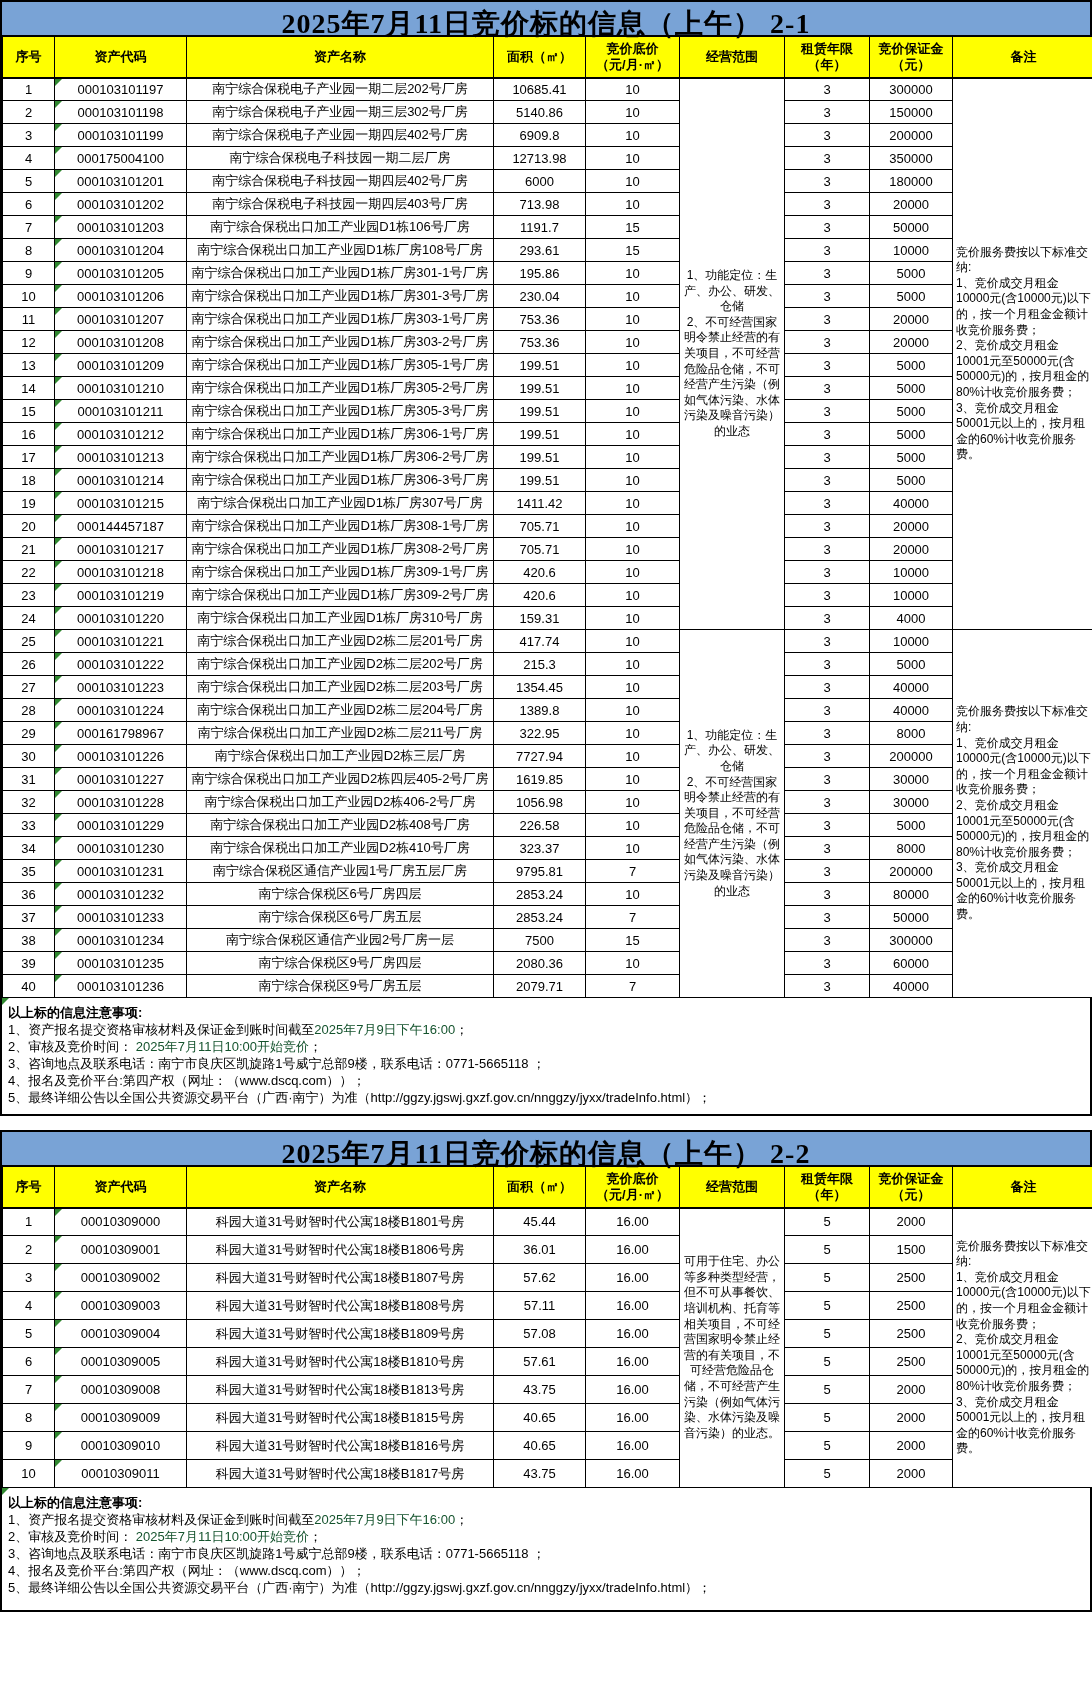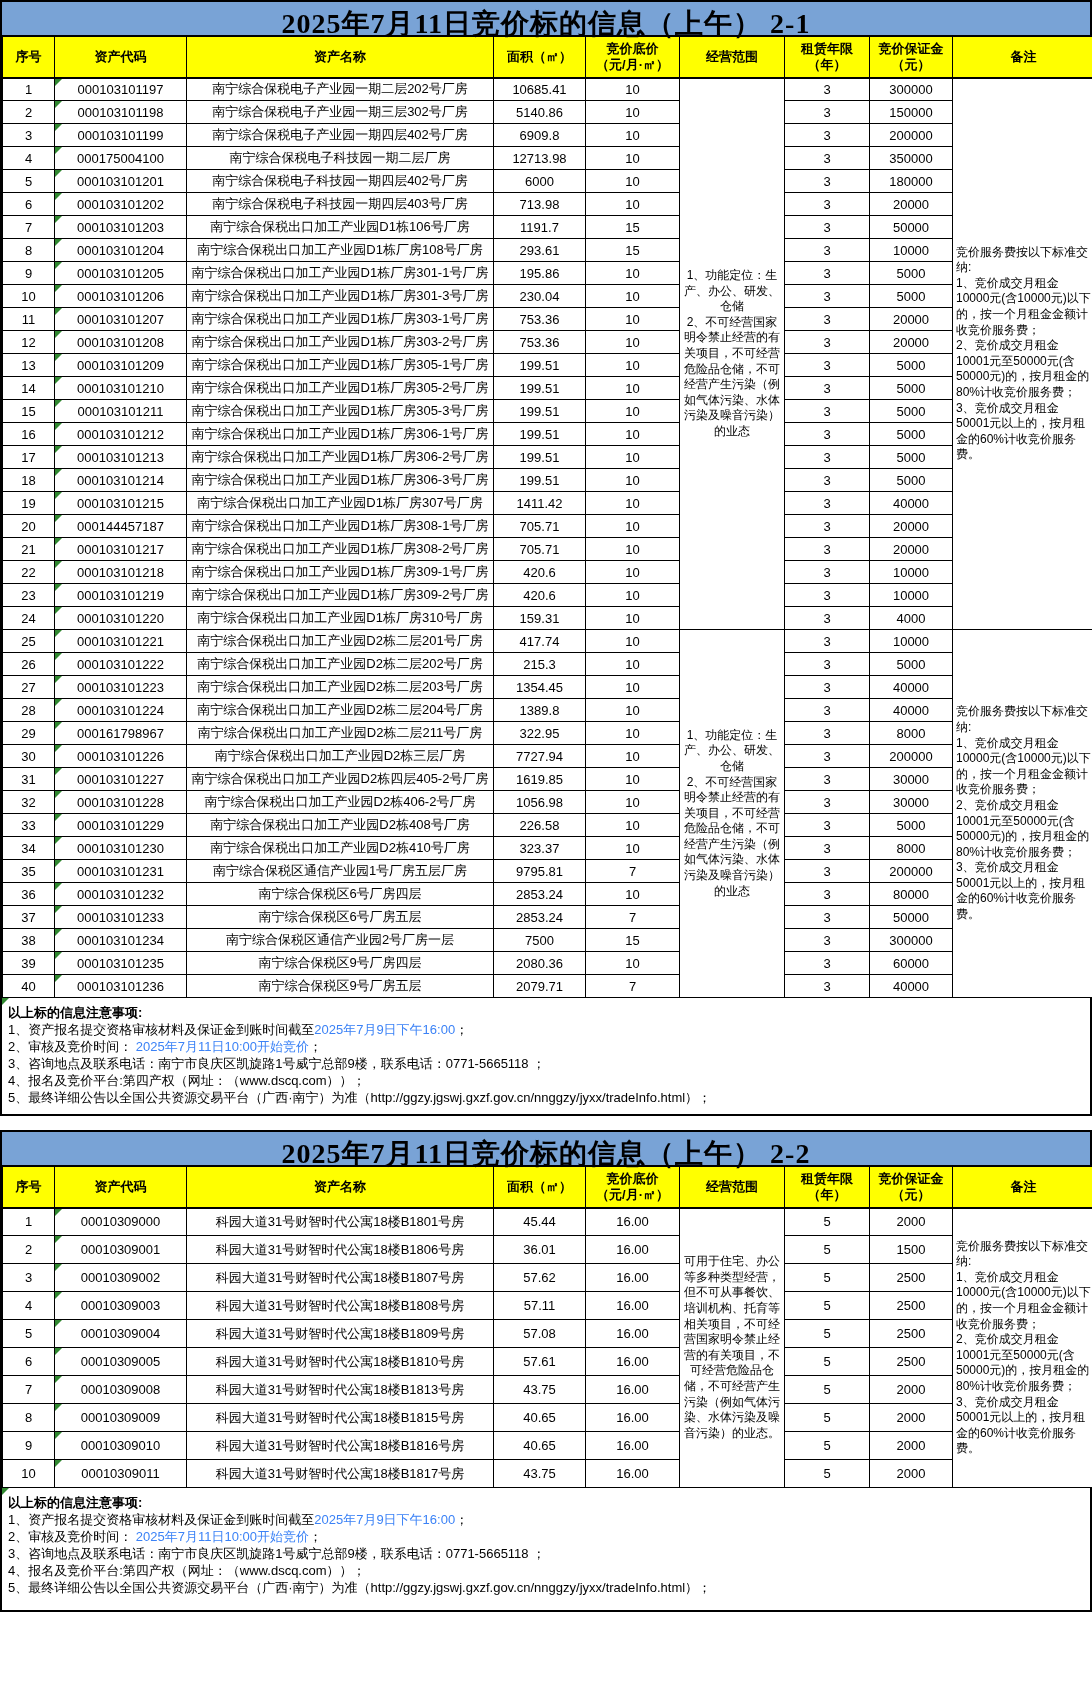--- a/index.html
+++ b/index.html
@@ -32,21 +32,21 @@
   }
   td.c-scope, td.c-remark {
     font-size:12px; line-height:1.3; white-space:pre-line; padding:2px 3px;
   }
   td.c-scope { text-align:center; }
   td.c-remark { text-align:left; }
   .notes { position:relative; padding:6px 9px 8px 6px; font-size:13px; line-height:17px; }
   .notes .flag-tri { border-top-color:#308830; }
   .notes-intro { font-weight:bold; }
   .note-line { white-space:nowrap; }
-  .red { color:#3b82f6; }
+  .red { color:#14532d; }
   colgroup col:nth-child(1){width:52px;}
   colgroup col:nth-child(2){width:132px;}
   colgroup col:nth-child(3){width:307px;}
   colgroup col:nth-child(4){width:92px;}
   colgroup col:nth-child(5){width:94px;}
   colgroup col:nth-child(6){width:105px;}
   colgroup col:nth-child(7){width:85px;}
   colgroup col:nth-child(8){width:83px;}
   colgroup col:nth-child(9){width:142px;}
   .notes-1 { min-height:96px; }

